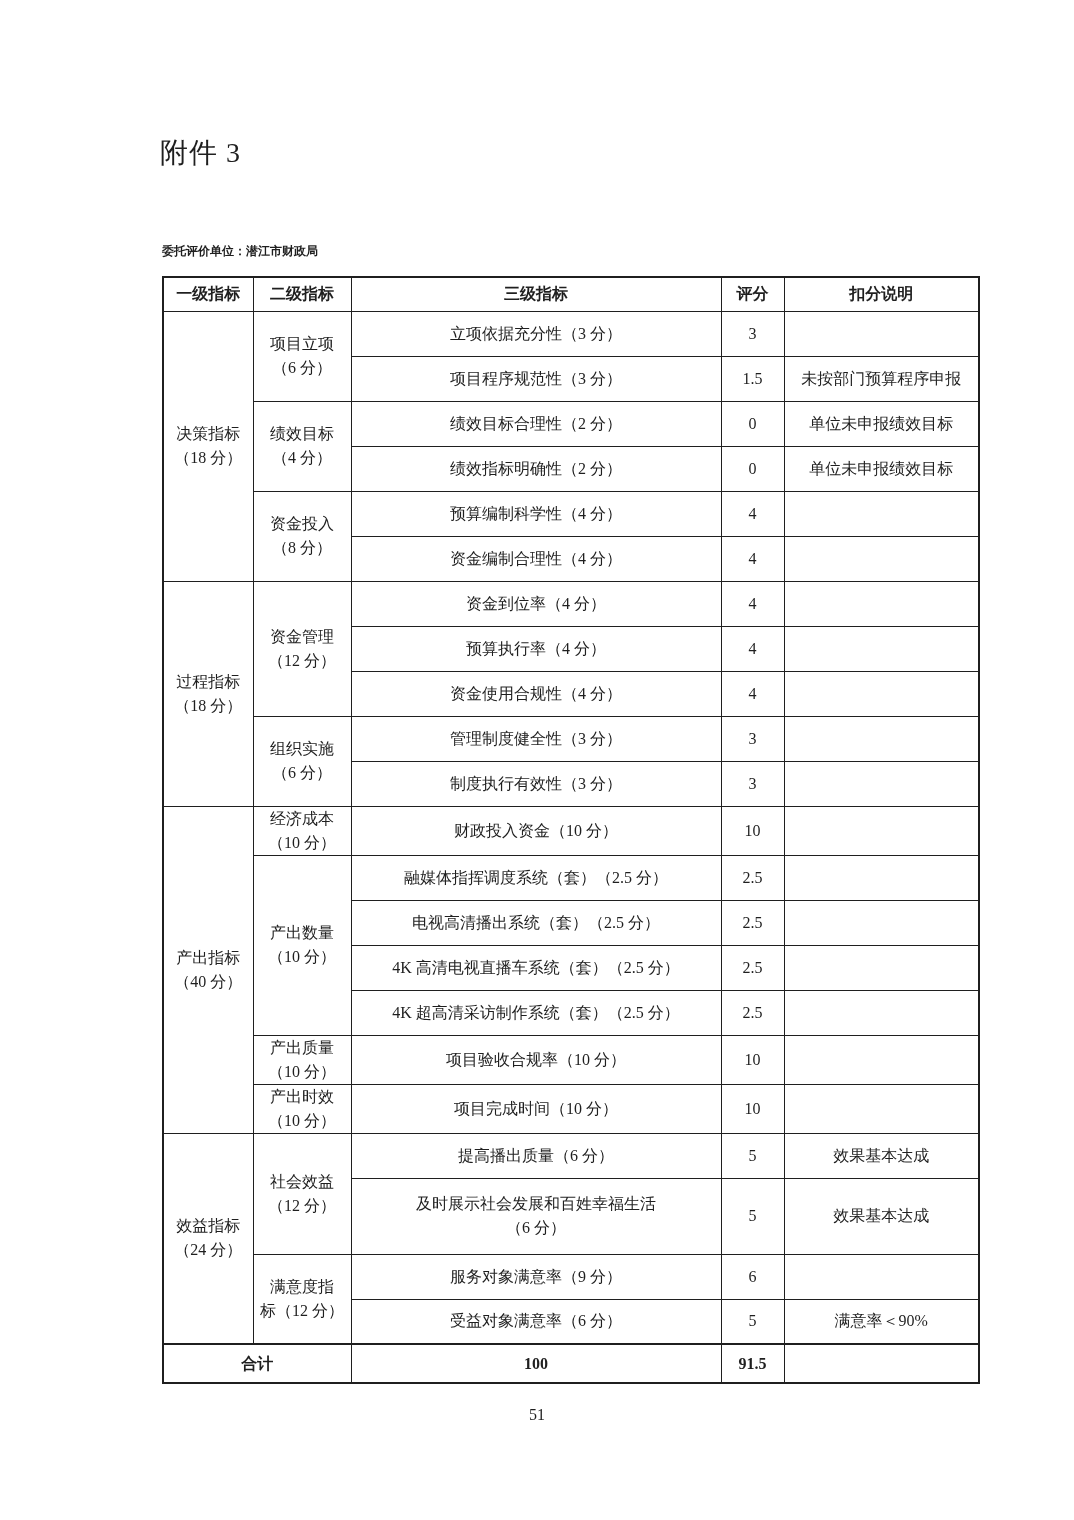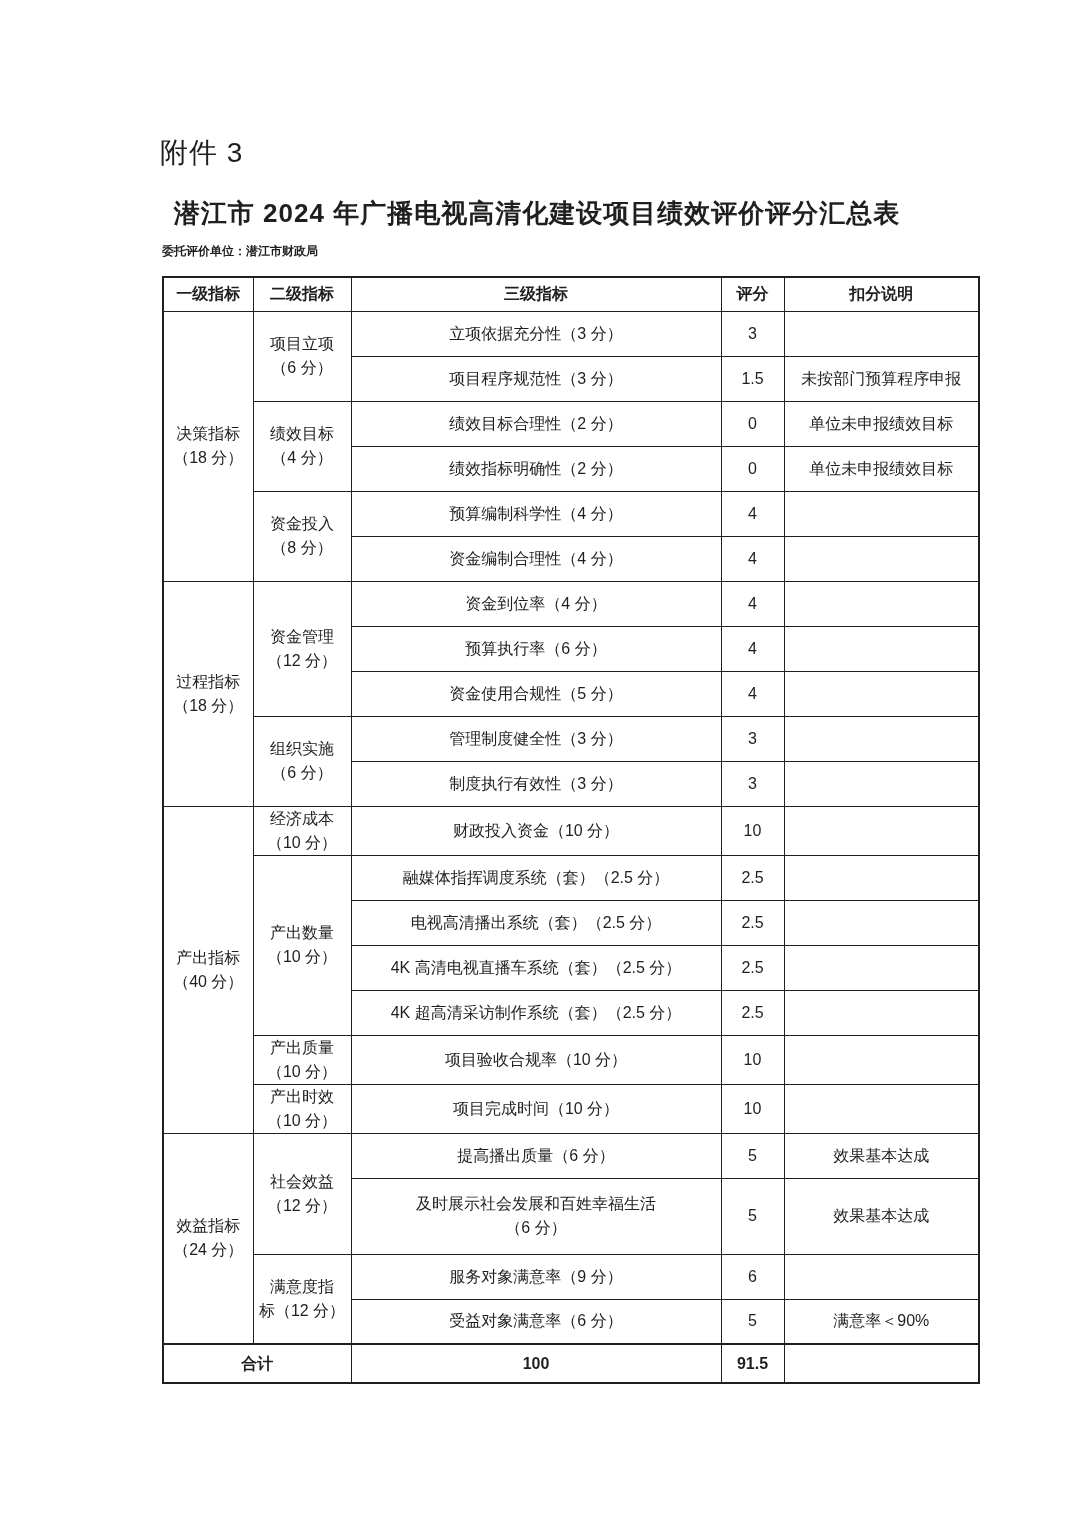--- a/index.html
+++ b/index.html
@@ -3,21 +3,21 @@
 <meta charset="utf-8">
 <style>
   html, body { margin: 0; padding: 0; background: #e8e8e8; }
   .page {
     position: relative;
     width: 1074px;
     height: 1520px;
     margin: 0 auto;
     background: #ffffff;
     color: #1f1f1f;
-    font-family: Liberation Sans, sans-serif;
+    font-family: Liberation Serif, serif;
     overflow: hidden;
   }
   .attachment-label {
     position: absolute;
     left: 160px;
     top: 134px;
     font-size: 28px;
     letter-spacing: 1px;
   }
   .doc-title {
@@ -73,21 +73,20 @@
     text-align: center;
     font-size: 16px;
   }
 </style>
 </head>
 <body>
 
 <div class="page">
 
   <div class="attachment-label">附件 3</div>
-  <div class="doc-title">潜江市 2024 年广播电视高清化建设项目绩效评价评分汇总表</div>
   <div class="entrusting-unit">委托评价单位：潜江市财政局</div>
 
   <table class="score-table">
     <colgroup>
       <col style="width:90px">
       <col style="width:98px">
       <col style="width:370px">
       <col style="width:63px">
       <col style="width:195px">
     </colgroup>
@@ -143,26 +142,26 @@
     <tr class="r">
       <td class="multi" rowspan="5">过程指标
 （18 分）</td>
       <td class="multi" rowspan="3">资金管理
 （12 分）</td>
       <td>资金到位率（4 分）</td>
       <td>4</td>
       <td></td>
     </tr>
     <tr class="r">
-      <td>预算执行率（6 分）</td>
-      <td>4</td>
-      <td></td>
-    </tr>
-    <tr class="r">
-      <td>资金使用合规性（5 分）</td>
+      <td>预算执行率（4 分）</td>
+      <td>4</td>
+      <td></td>
+    </tr>
+    <tr class="r">
+      <td>资金使用合规性（4 分）</td>
       <td>4</td>
       <td></td>
     </tr>
     <tr class="r">
       <td class="multi" rowspan="2">组织实施
 （6 分）</td>
       <td>管理制度健全性（3 分）</td>
       <td>3</td>
       <td></td>
     </tr>
@@ -248,14 +247,15 @@
 
     <tr class="total-row">
       <td colspan="2">合计</td>
       <td>100</td>
       <td>91.5</td>
       <td></td>
     </tr>
   </tbody>
     </table>
 
+  <div class="page-number">51</div>
 
 </div>
 
 </body></html>

